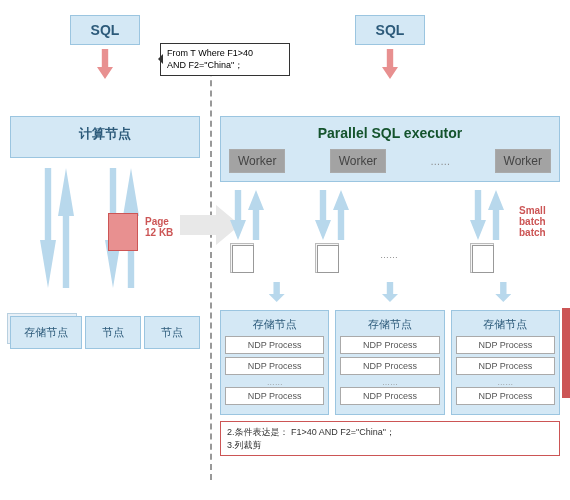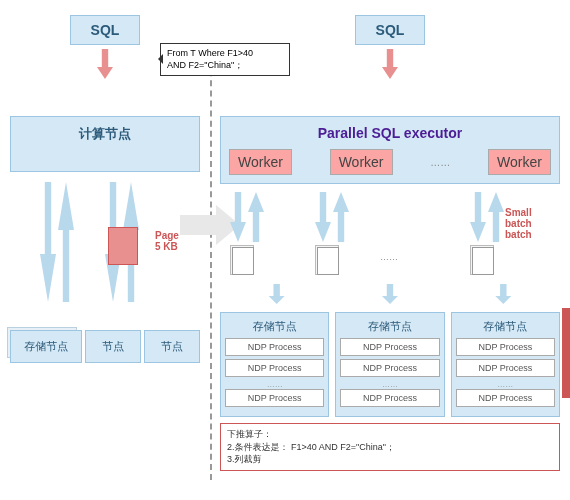--- a/index.html
+++ b/index.html
@@ -4,26 +4,26 @@
 <style>
 *{box-sizing:border-box;margin:0;padding:0;font-family:Arial,"Microsoft YaHei",sans-serif}
 body{width:570px;height:500px;background:#fff;position:relative;font-size:11px}
 .container{display:flex;width:100%;height:100%;position:relative}
 .left{width:210px;padding:15px 10px;position:relative}
 .right{width:360px;padding:15px 10px;position:relative}
 .divider{position:absolute;left:210px;top:50px;bottom:20px;border-left:2px dashed #999}
 .bigarrow{position:absolute;left:180px;top:205px;width:60px;height:40px;background:#e8e8e8;clip-path:polygon(0 25%,60% 25%,60% 0,100% 50%,60% 100%,60% 75%,0 75%)}
 .sql-box{background:#d4e8f5;border:1px solid #9bc5e0;padding:6px 20px;display:inline-block;font-weight:bold;color:#2c5a7a;font-size:14px}
 .compute-box{background:#d4e8f5;border:1px solid #9bc5e0;padding:8px;margin-top:35px;text-align:center}
-.compute-title{color:#2c5a7a;font-weight:bold;margin-bottom:20px;font-size:13px}
+.compute-title{color:#2c5a7a;font-weight:bold;margin-bottom:6px;font-size:13px}
 .sql-exec{background:#fff;border:1px solid #c55;color:#c55;padding:6px;font-weight:bold;font-size:12px}
 .parallel-box{background:#d4e8f5;border:1px solid #9bc5e0;padding:8px;margin-top:35px}
-.parallel-title{text-align:center;font-weight:bold;color:#4c1d95;font-size:14px;margin-bottom:8px}
+.parallel-title{text-align:center;font-weight:bold;color:#14532d;font-size:14px;margin-bottom:8px}
 .workers{display:flex;gap:6px;justify-content:space-between;align-items:center}
-.worker{background:#fca5a5;border:1px solid #aaa;padding:4px 8px;font-size:14px;color:#444}
+.worker{background:#a3a3a3;border:1px solid #aaa;padding:4px 8px;font-size:12px;color:#444}
 .dots{color:#888;font-size:10px}
 .arrow-down{width:16px;height:30px;background:#b8d8ec;clip-path:polygon(30% 0,70% 0,70% 60%,100% 60%,50% 100%,0 60%,30% 60%);display:inline-block}
 .arrow-up{width:16px;height:30px;background:#b8d8ec;clip-path:polygon(50% 0,100% 40%,70% 40%,70% 100%,30% 100%,30% 40%,0 40%);display:inline-block}
 .arrow-pair{display:flex;gap:2px;justify-content:center}
 .page-label{color:#c55;font-size:10px;font-weight:bold;position:absolute}
 .storage-row{display:flex;gap:3px;margin-top:8px}
 .storage-box{background:#d4e8f5;border:1px solid #9bc5e0;padding:8px 6px;font-size:11px;color:#2c5a7a;text-align:center;position:relative}
 .storage-stack{position:relative}
 .storage-stack::before{content:"";position:absolute;left:-4px;top:-4px;right:4px;bottom:4px;background:#e8f0f7;border:1px solid #b8d0e0;z-index:-1}
 .big-storage{flex:1;background:#d4e8f5;border:1px solid #9bc5e0;padding:6px 4px}
@@ -52,22 +52,22 @@
     <div style="position:relative;height:140px;margin-top:10px">
       <div style="position:absolute;left:30px;top:0" class="arrow-pair">
         <span class="arrow-down" style="height:120px"></span>
         <span class="arrow-up" style="height:120px"></span>
       </div>
       <div style="position:absolute;left:95px;top:0" class="arrow-pair">
         <span class="arrow-down" style="height:120px"></span>
         <span class="arrow-up" style="height:120px"></span>
       </div>
       <div class="page-block" style="left:98px;top:45px"></div>
-      <div class="page-label" style="left:145px;top:48px">
-        <span>Page</span><br><span>5 KB</span>
+      <div class="page-label" style="left:135px;top:48px">
+        <span>Page</span><br><span>12 KB</span>
       </div>
     </div>
     <div class="storage-row">
       <div class="storage-box storage-stack" style="flex:1.4">存储节点</div>
       <div class="storage-box" style="flex:1">节点</div>
       <div class="storage-box" style="flex:1">节点</div>
     </div>
   </div>
 
   <div class="divider"></div>
@@ -102,21 +102,21 @@
           <span class="arrow-up" style="height:50px"></span>
         </div>
       <div style="position:absolute;left:250px;top:0" class="arrow-pair">
           <span class="arrow-down" style="height:50px"></span>
           <span class="arrow-up" style="height:50px"></span>
         </div>
       <div style="position:absolute;left:12px;top:55px" class="page-stack"></div>
       <div style="position:absolute;left:97px;top:55px" class="page-stack"></div>
       <div style="position:absolute;left:252px;top:55px" class="page-stack"></div>
       <div style="position:absolute;left:160px;top:60px;font-size:9px;color:#888">……</div>
-      <div class="page-label" style="left:285px;top:15px;line-height:1.1">
+      <div class="page-label" style="left:299px;top:15px;line-height:1.1">
         <span>Small</span><br><span>batch</span><br><span>batch</span>
       </div>
     </div>
     <div style="display:flex;justify-content:space-around;margin-top:2px">
       <span class="arrow-down" style="height:20px"></span>
       <span class="arrow-down" style="height:20px"></span>
       <span class="arrow-down" style="height:20px"></span>
     </div>
     <div class="storage-row" style="gap:6px">
       <div class="big-storage">
@@ -135,19 +135,18 @@
       </div>
       <div class="big-storage" style="position:relative">
         <div class="big-storage-title">存储节点</div>
         <div class="ndp">NDP Process</div>
         <div class="ndp">NDP Process</div>
         <div style="text-align:center;font-size:8px;color:#888">……</div>
         <div class="ndp">NDP Process</div>
       </div>
     </div>
     <div class="pushdown">
-      <div>下推算子：</div>
       <div>2.条件表达是： F1&gt;40 AND F2="China"；</div>
       <div>3.列裁剪</div>
     </div>
     <div class="red-line" style="right:0;top:308px;width:8px;height:90px"></div>
   </div>
 </div>
 
 </body></html>

